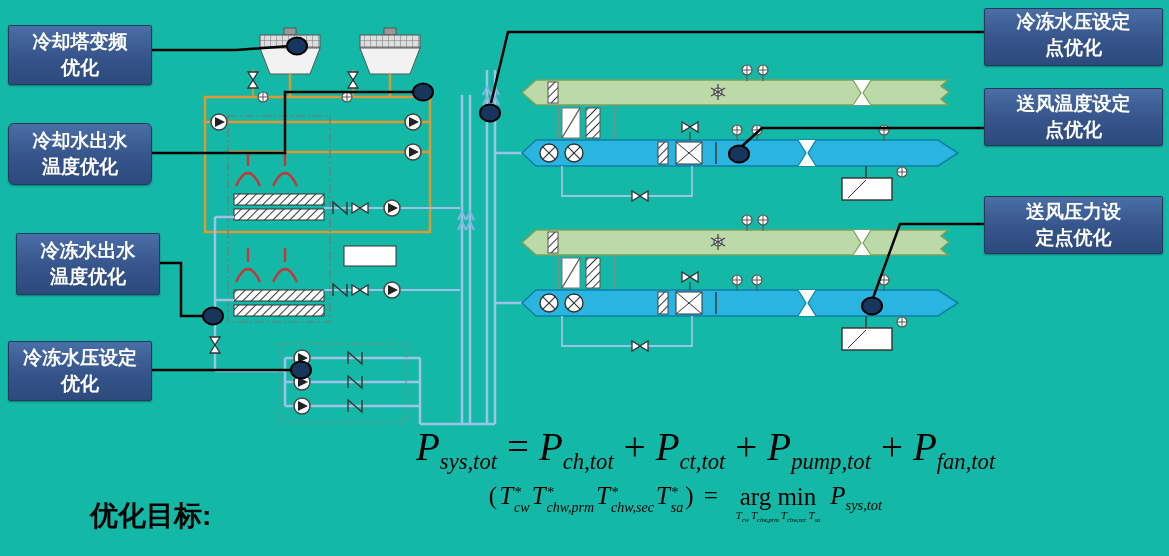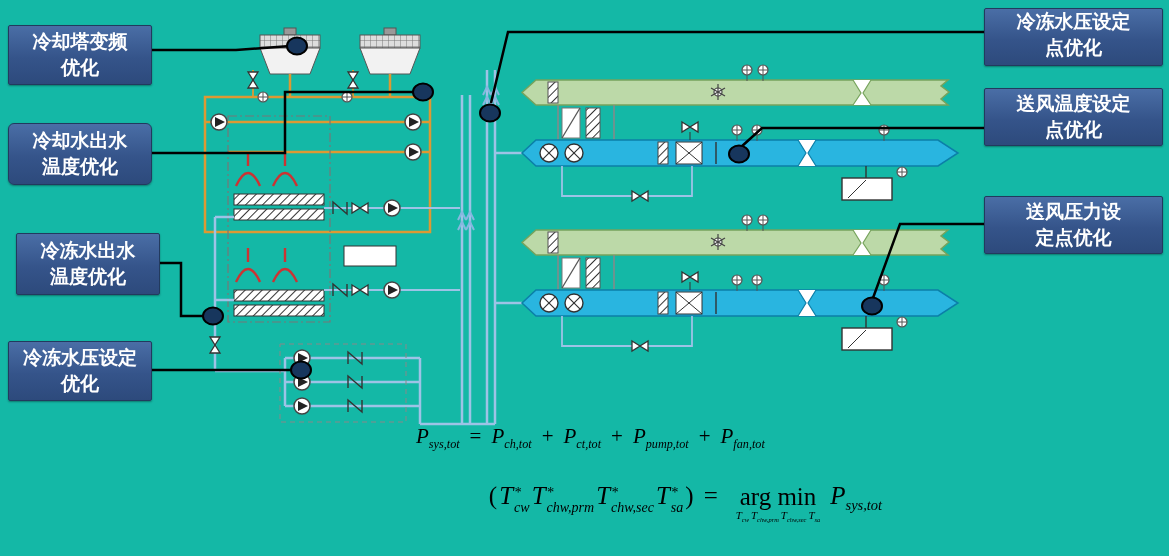--- a/index.html
+++ b/index.html
@@ -5,21 +5,21 @@
   html,body{margin:0;padding:0;background:#fff;}
   #stage{position:relative;width:1169px;height:556px;background:#14b8a6;overflow:hidden;
          font-family:"Liberation Sans",sans-serif;}
   #diagram{position:absolute;left:0;top:0;}
   .callout{position:absolute;display:flex;align-items:center;justify-content:center;
     text-align:center;color:#fff;font:bold 19px/1.35 "Liberation Sans",sans-serif;
     white-space:pre-line;background:linear-gradient(180deg,#4a6ea6 0%,#35548a 55%,#2d4a7c 100%);
     border:1px solid #223a5e;border-radius:2px;box-shadow:0 1px 2px rgba(0,0,0,.35);}
   #objective{position:absolute;left:90px;top:497px;font:bold 28px "Liberation Sans",sans-serif;color:#000;}
   .formula{position:absolute;color:#000;font-family:"Liberation Serif",serif;font-style:italic;}
-  #formula1{left:415px;top:424px;width:565px;text-align:left;font-size:21px;}
+  #formula1{left:415px;top:424px;width:565px;text-align:left;font-size:39px;}
   #formula2{left:398px;top:482px;width:575px;text-align:center;font-size:25px;}
   .mo{font-style:normal;margin:0 9px;}
   .par{font-style:normal;margin:0 1px;}
   .term{margin:0 1px;white-space:nowrap;}
   sub.fsub{font-size:58%;}
   .ss{display:inline-block;font-size:56%;line-height:1.05;text-align:left;vertical-align:-0.55em;margin-left:1px;}
   .ss .up,.ss .dn{display:block;}
   .argmin{display:inline-block;text-align:center;vertical-align:-15px;margin:0 8px;line-height:1.05;}
   .argmin .op{display:block;font-style:normal;}
   .argmin .subs{display:block;font-size:44%;}
@@ -242,16 +242,17 @@
 温度优化</div>
   <div class="callout" style="left:8px;top:341px;width:142px;height:58px;">冷冻水压设定
 优化</div>
   <div class="callout" style="left:984px;top:8px;width:177px;height:56px;font-family:Liberation Mono, monospace;">冷冻水压设定
 点优化</div>
   <div class="callout" style="left:984px;top:88px;width:177px;height:56px;">送风温度设定
 点优化</div>
   <div class="callout" style="left:984px;top:196px;width:177px;height:56px;">送风压力设
 定点优化</div>
 
+  <div id="objective">优化目标:</div>
   <div id="formula1" class="formula"><span class="term"><span class="tb">P</span><sub class="fsub">sys,tot</sub></span><span class="mo">=</span><span class="term"><span class="tb">P</span><sub class="fsub">ch,tot</sub></span><span class="mo">+</span><span class="term"><span class="tb">P</span><sub class="fsub">ct,tot</sub></span><span class="mo">+</span><span class="term"><span class="tb">P</span><sub class="fsub">pump,tot</sub></span><span class="mo">+</span><span class="term"><span class="tb">P</span><sub class="fsub">fan,tot</sub></span></div>
   <div id="formula2" class="formula"><span class="par">(</span><span class="term"><span class="tb">T</span><span class="ss"><span class="up">*</span><span class="dn">cw</span></span></span><span class="term"><span class="tb">T</span><span class="ss"><span class="up">*</span><span class="dn">chw,prm</span></span></span><span class="term"><span class="tb">T</span><span class="ss"><span class="up">*</span><span class="dn">chw,sec</span></span></span><span class="term"><span class="tb">T</span><span class="ss"><span class="up">*</span><span class="dn">sa</span></span></span><span class="par">)</span><span class="mo">=</span><span class="argmin"><span class="op">arg min</span><span class="subs"><span class="term"><span class="tb">T</span><sub class="fsub">cw</sub></span><span class="term"><span class="tb">T</span><sub class="fsub">chw,prm</sub></span><span class="term"><span class="tb">T</span><sub class="fsub">chw,sec</sub></span><span class="term"><span class="tb">T</span><sub class="fsub">sa</sub></span></span></span><span class="term"><span class="tb">P</span><sub class="fsub">sys,tot</sub></span></div>
 
 </div>
 
 </body></html>

